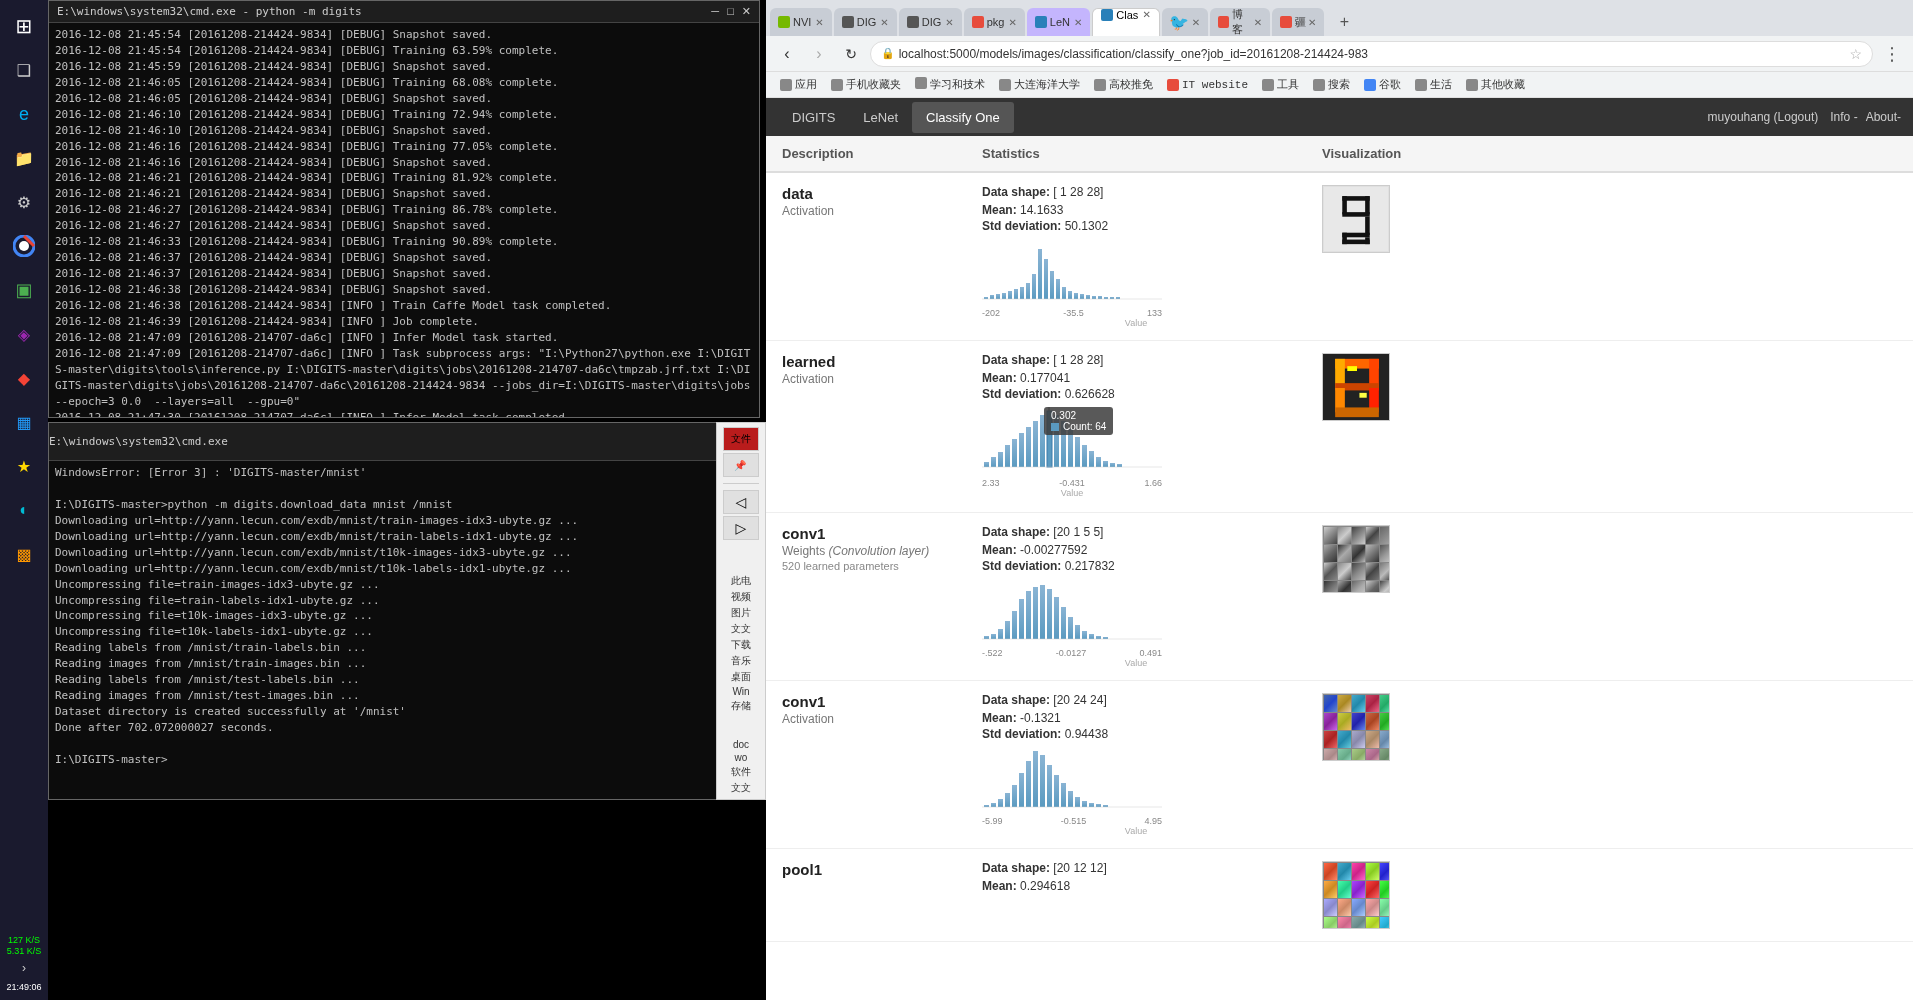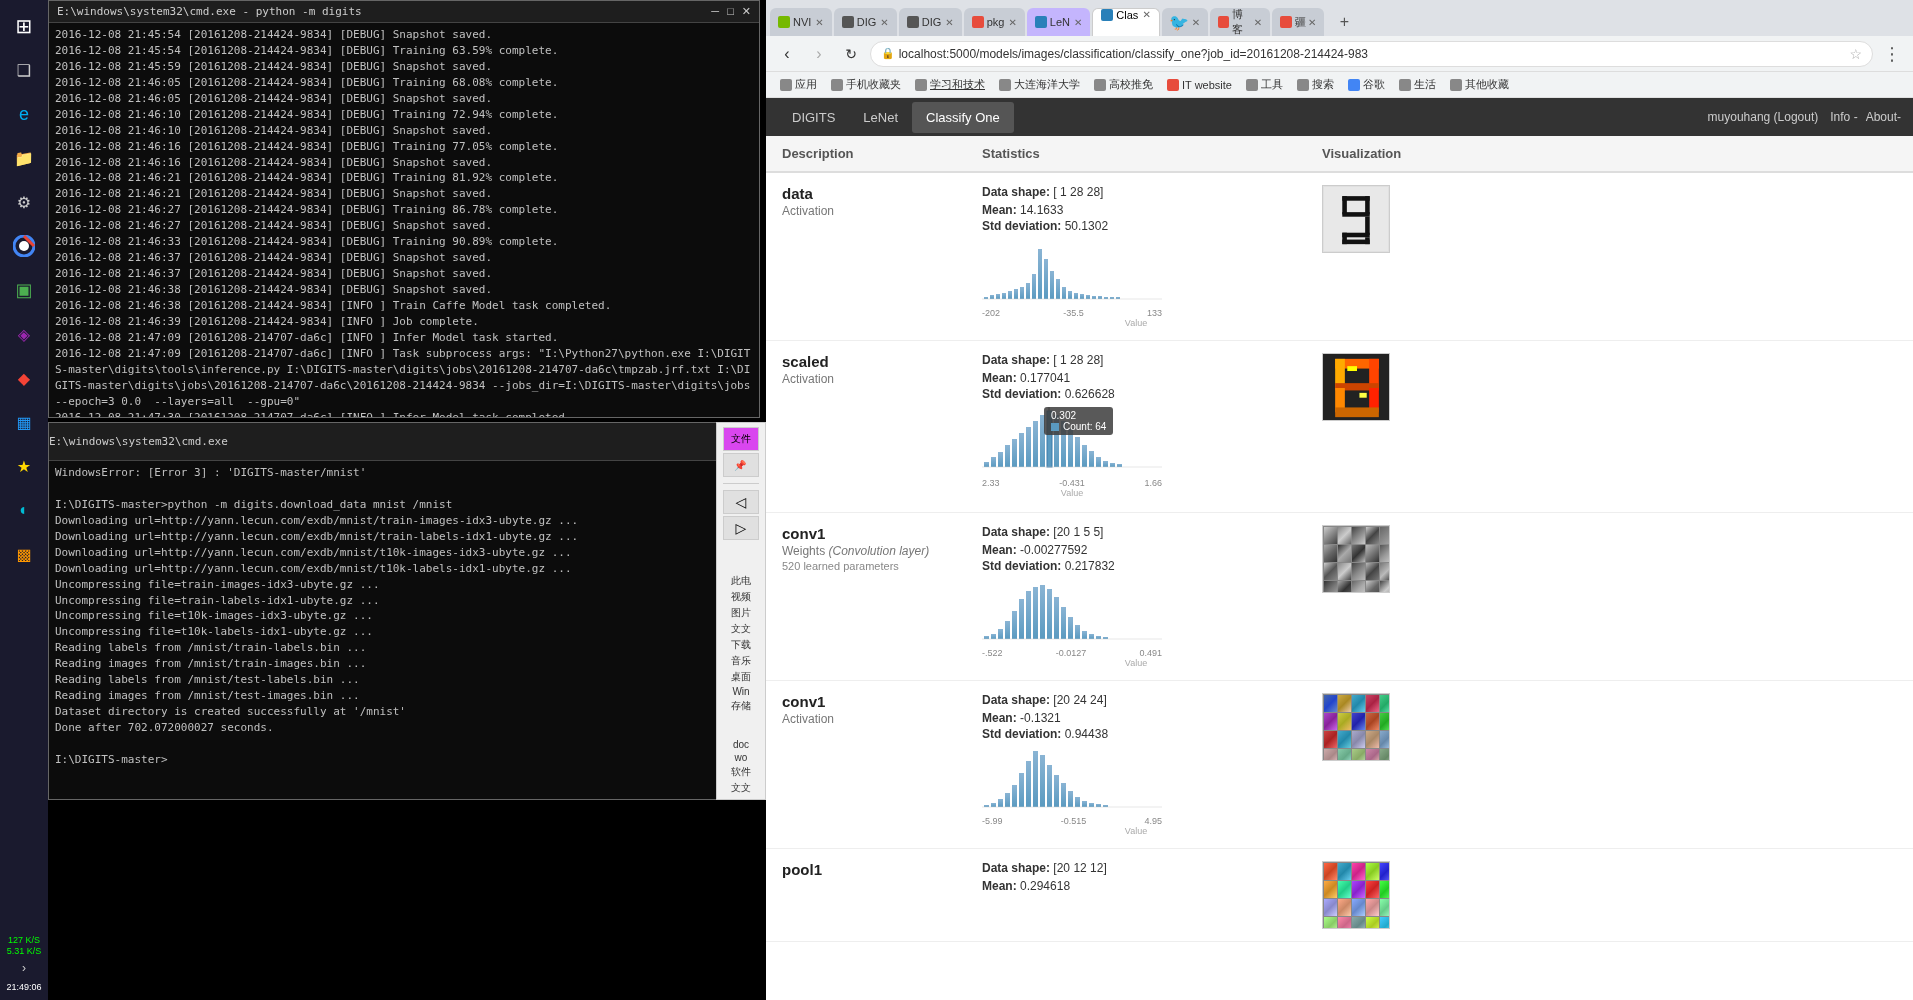--- a/index.html
+++ b/index.html
@@ -103,21 +103,21 @@
         <div>Reading labels from /mnist/test-labels.bin ...</div>
         <div>Reading images from /mnist/test-images.bin ...</div>
         <div>Dataset directory is created successfully at '/mnist'</div>
         <div>Done after 702.072000027 seconds.</div>
         <div>&nbsp;</div>
         <div>I:\DIGITS-master&gt;</div>
       </div>
     </div>
 
     <div style="position:absolute;top:422px;right:0;width:50px;height:378px;background:#f0f0f0;border:1px solid #ccc;display:flex;flex-direction:column;align-items:center;padding:4px 0;gap:2px;z-index:10;">
-      <div style="width:36px;height:24px;background:#d946ef;border:1px solid #ccc;font-size:10px;display:flex;align-items:center;justify-content:center;cursor:pointer;">文件</div>
+      <div style="width:36px;height:24px;background:#b91c1c;border:1px solid #ccc;font-size:10px;display:flex;align-items:center;justify-content:center;cursor:pointer;">文件</div>
       <div style="width:36px;height:24px;background:#e0e0e0;border:1px solid #ccc;font-size:10px;display:flex;align-items:center;justify-content:center;cursor:pointer;">📌</div>
       <div style="border-top:1px solid #ccc;width:36px;margin:4px 0;"></div>
       <div style="width:36px;height:24px;background:#e0e0e0;border:1px solid #ccc;font-size:14px;display:flex;align-items:center;justify-content:center;cursor:pointer;">◁</div>
       <div style="width:36px;height:24px;background:#e0e0e0;border:1px solid #ccc;font-size:14px;display:flex;align-items:center;justify-content:center;cursor:pointer;">▷</div>
       <div style="flex:1;"></div>
       <div style="font-size:10px;color:#333;cursor:pointer;">此电</div>
       <div style="font-size:10px;color:#333;cursor:pointer;">视频</div>
       <div style="font-size:10px;color:#333;cursor:pointer;">图片</div>
       <div style="font-size:10px;color:#333;cursor:pointer;">文文</div>
       <div style="font-size:10px;color:#333;cursor:pointer;">下载</div>
@@ -201,30 +201,30 @@
       <div style="width:26px;height:26px;display:flex;align-items:center;justify-content:center;cursor:pointer;color:#555;font-size:18px;">⋮</div>
     </div>
 
     <div style="display:flex;align-items:center;background:#f1f3f4;height:26px;padding:0 8px;gap:2px;border-bottom:1px solid #e0e0e0;font-size:11px;overflow:hidden;">
       <div style="display:flex;align-items:center;padding:2px 6px;cursor:pointer;border-radius:3px;color:#333;white-space:nowrap;">
         <span style="width:12px;height:12px;background:#888;border-radius:2px;margin-right:3px;display:inline-block;"></span>应用
       </div>
       <div style="display:flex;align-items:center;padding:2px 6px;cursor:pointer;border-radius:3px;color:#333;white-space:nowrap;">
         <span style="width:12px;height:12px;background:#888;border-radius:2px;margin-right:3px;display:inline-block;"></span>手机收藏夹
       </div>
-      <div style="display:flex;align-items:center;padding:2px 6px;cursor:pointer;border-radius:3px;color:#333;white-space:nowrap;text-decoration:underline;">
+      <div style="display:flex;padding:2px 6px;cursor:pointer;border-radius:3px;color:#333;white-space:nowrap;">
         <span style="width:12px;height:12px;background:#888;border-radius:2px;margin-right:3px;display:inline-block;"></span>学习和技术
       </div>
       <div style="display:flex;align-items:center;padding:2px 6px;cursor:pointer;border-radius:3px;color:#333;white-space:nowrap;">
         <span style="width:12px;height:12px;background:#888;border-radius:2px;margin-right:3px;display:inline-block;"></span>大连海洋大学
       </div>
       <div style="display:flex;align-items:center;padding:2px 6px;cursor:pointer;border-radius:3px;color:#333;white-space:nowrap;">
         <span style="width:12px;height:12px;background:#888;border-radius:2px;margin-right:3px;display:inline-block;"></span>高校推免
       </div>
-      <div style="display:flex;align-items:center;padding:2px 6px;cursor:pointer;border-radius:3px;color:#333;white-space:nowrap;">
+      <div style="display:flex;align-items:center;padding:2px 6px;cursor:pointer;border-radius:3px;color:#333;white-space:nowrap;font-family:Liberation Mono, monospace;">
         <span style="width:12px;height:12px;background:#e74c3c;border-radius:2px;margin-right:3px;display:inline-block;"></span>
         <span>IT website</span>
       </div>
       <div style="display:flex;align-items:center;padding:2px 6px;cursor:pointer;border-radius:3px;color:#333;white-space:nowrap;">
         <span style="width:12px;height:12px;background:#888;border-radius:2px;margin-right:3px;display:inline-block;"></span>工具
       </div>
       <div style="display:flex;align-items:center;padding:2px 6px;cursor:pointer;border-radius:3px;color:#333;white-space:nowrap;">
         <span style="width:12px;height:12px;background:#888;border-radius:2px;margin-right:3px;display:inline-block;"></span>搜索
       </div>
       <div style="display:flex;align-items:center;padding:2px 6px;cursor:pointer;border-radius:3px;color:#333;white-space:nowrap;">
@@ -332,21 +332,21 @@
                   <rect x="8" y="20" width="12" height="2" fill="#111"></rect>
                   <rect x="18" y="22" width="2" height="3" fill="#111"></rect>
                   <rect x="8" y="23" width="12" height="2" fill="#111"></rect>
                 </svg>
               </div>
             </td>
           </tr>
 
           <tr style="border-bottom:1px solid #eee;">
             <td style="padding:12px 16px;vertical-align:top;">
-              <div style="font-size:15px;font-weight:600;color:#222;">scaled</div>
+              <div style="font-size:15px;font-weight:600;color:#222;">learned</div>
               <div style="font-size:12px;color:#777;margin-top:2px;">Activation</div>
             </td>
             <td style="padding:12px 16px;vertical-align:top;">
               <div style="font-size:12px;color:#333;margin-bottom:4px;">
                 <span style="font-weight:600;">Data shape: </span><span>[ 1 28 28]</span>
               </div>
               <div style="font-size:12px;color:#333;margin-bottom:2px;">
                 <span style="font-weight:600;">Mean: </span><span>0.177041</span>
               </div>
               <div style="font-size:12px;color:#333;margin-bottom:6px;">

